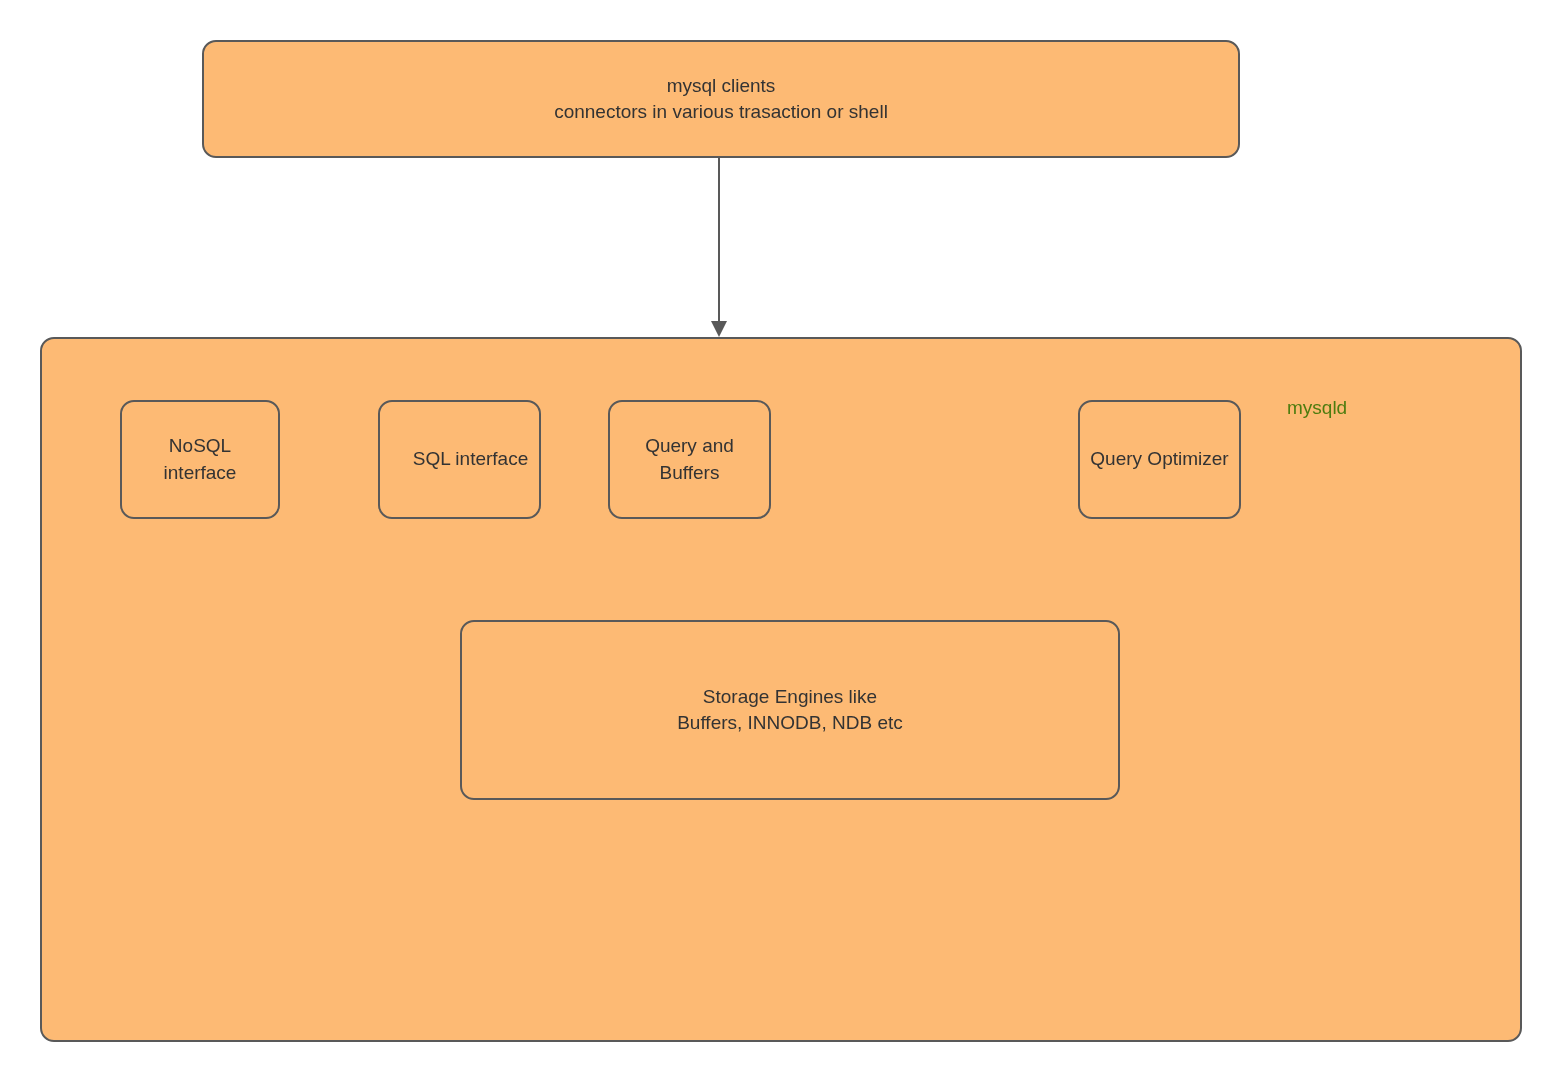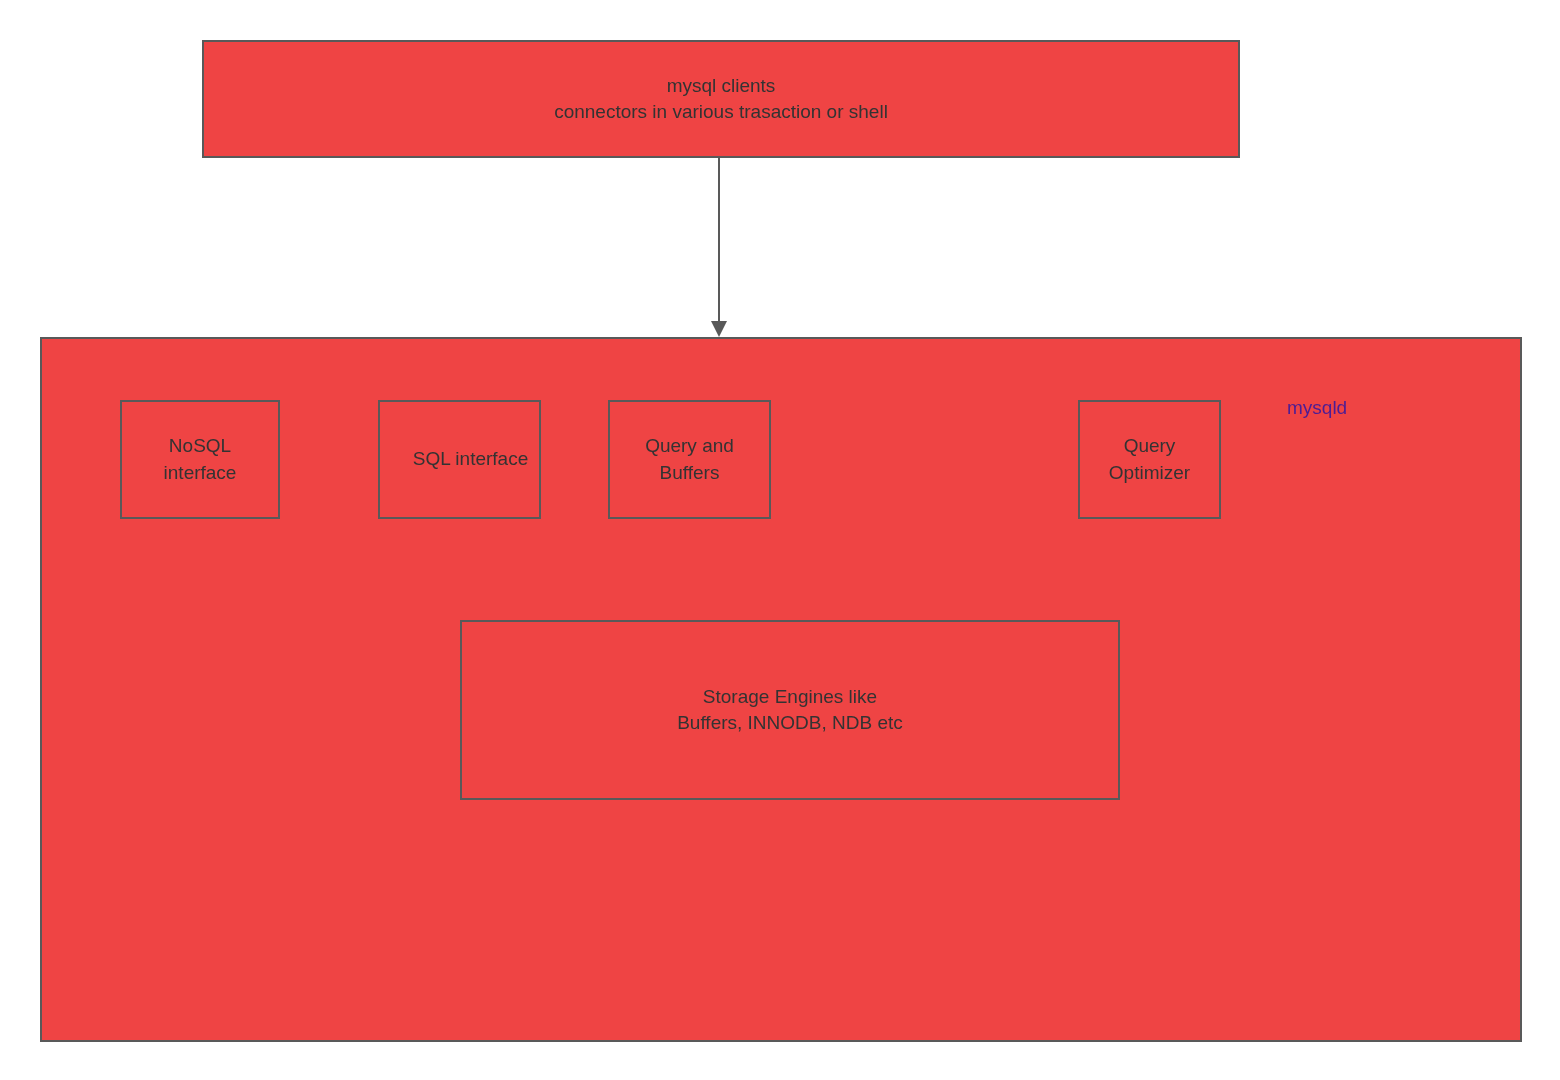--- a/index.html
+++ b/index.html
@@ -12,45 +12,45 @@
     width: 1560px;
     height: 1080px;
     background: #ffffff;
     font-family: "Liberation Sans", sans-serif;
     color: #333333;
     overflow: hidden;
   }
   .node {
     position: absolute;
     border: 2px solid #595959;
-    border-radius: 0;
-    background: #ef4444;
+    border-radius: 14px;
+    background: #fdba74;
     display: flex;
     align-items: center;
     justify-content: center;
     text-align: center;
     font-size: 19px;
     line-height: 1.38;
     box-sizing: border-box;
     padding: 6px 10px;
   }
   
   .clients-box   { left: 202px; top: 40px;  width: 1038px; height: 118px; }
   
   .mysqld-box    { left: 40px;  top: 337px; width: 1482px; height: 705px;
                    align-items: flex-start; justify-content: flex-start; padding: 0; }
   .mysqld-label  { position: absolute; left: 1287px; top: 397px;
-                   font-size: 19px; color: #4c1d95; }
+                   font-size: 19px; color: #4d7c0f; }
   
   .comp          { top: 400px; height: 119px; }
   .comp-nosql    { left: 120px;  width: 160px; }
   .comp-sql      { left: 378px;  width: 163px; padding-left: 32px; }
   .comp-caches   { left: 608px;  width: 163px; }
   .comp-parser   { left: 845px;  width: 162px; }
-  .comp-query    { left: 1078px; width: 143px; }
+  .comp-query    { left: 1078px; width: 163px; }
   
   .storage-box   { left: 460px; top: 620px; width: 660px; height: 180px; }
   .fs-box        { left: 460px; top: 840px; width: 662px; height: 180px; }
   
   .arrow-shaft {
     position: absolute;
     left: 718px;
     top: 158px;
     width: 2px;
     height: 165px;

